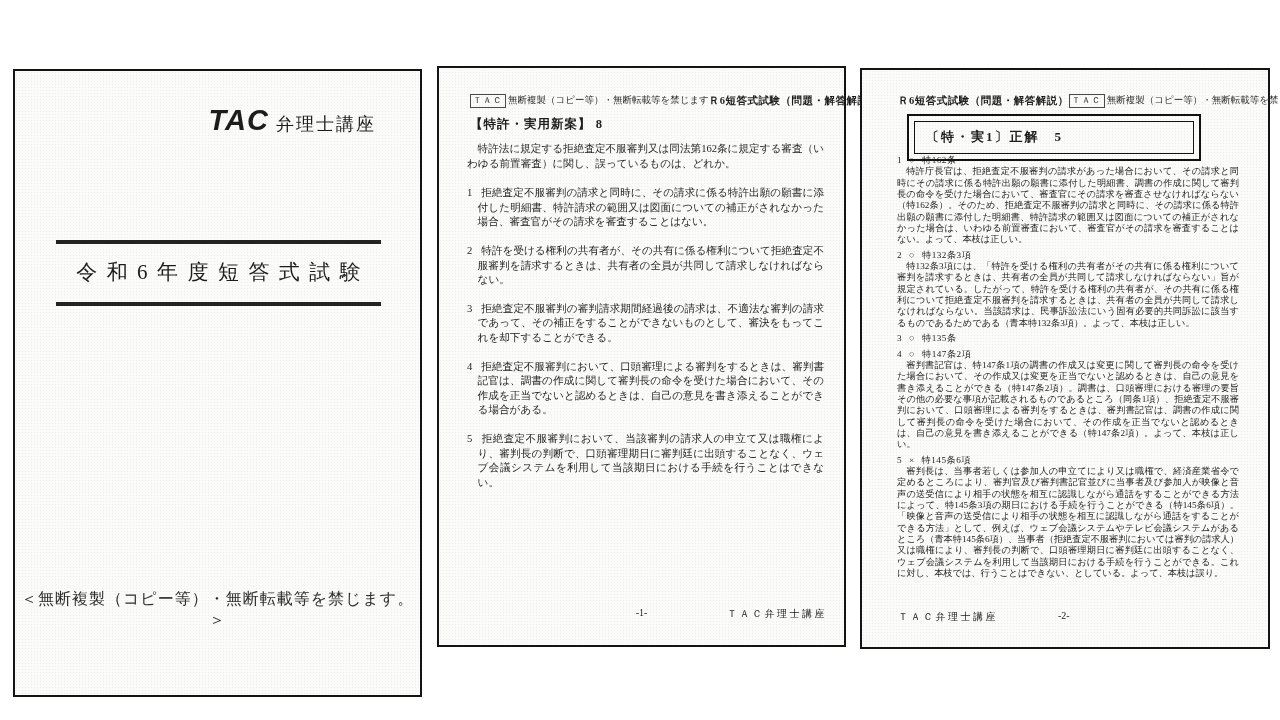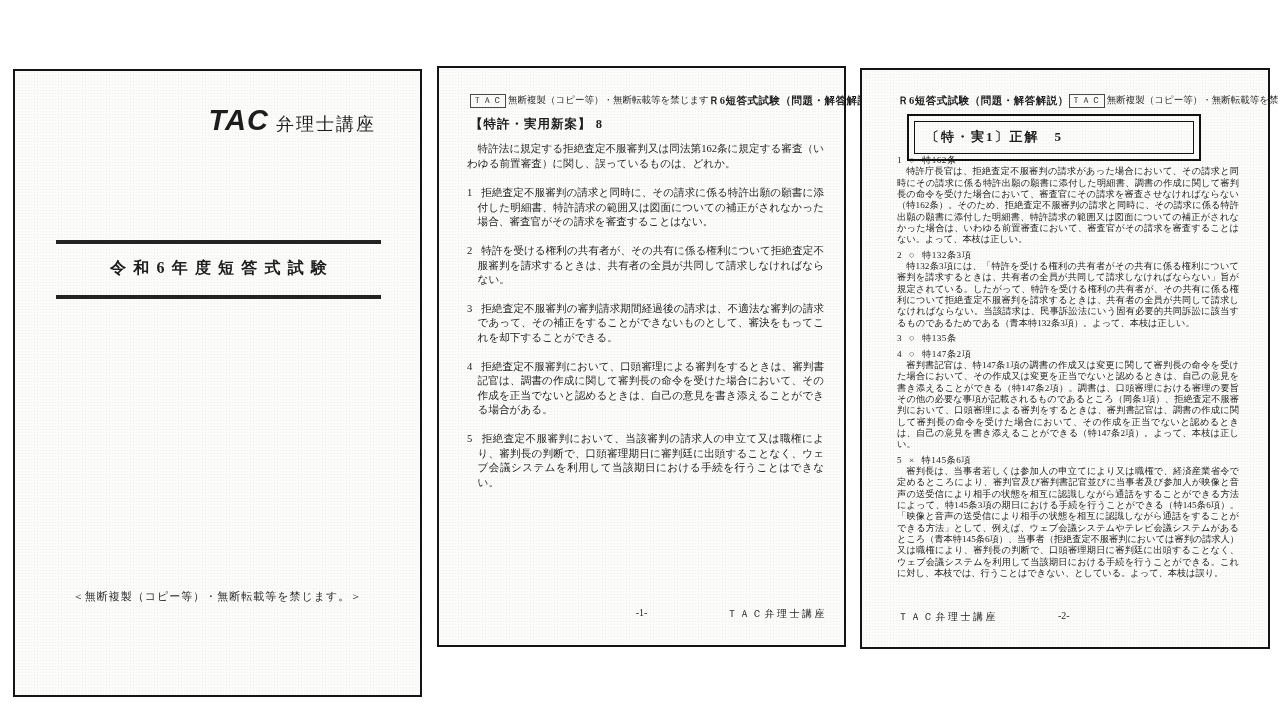--- a/index.html
+++ b/index.html
@@ -18,25 +18,25 @@
   #page3 { left:860px; top:68px; width:410px; height:581px; }
 
   
   .p1-logo { position:absolute; top:33px; right:44px; white-space:nowrap; }
   .p1-logo .tac { font-family:"Liberation Sans","DejaVu Sans",sans-serif; font-style:italic;
                   font-weight:bold; font-size:29px; letter-spacing:1px; }
   .p1-logo .suffix { font-size:18px; margin-left:7px; letter-spacing:2px; font-weight:500; }
   .p1-titleblock { position:absolute; top:169px; left:41px; width:325px;
                    border-top:4px solid #232323; border-bottom:4px solid #232323;
                    padding:14px 0 16px; text-align:center; }
-  .p1-title-line { font-size:16px; font-weight:bold; }
+  .p1-title-line { font-size:21px; font-weight:normal; }
   .p1-title-line.l1 { letter-spacing:0.45em; padding-left:0.45em; }
   .p1-title-line.l2 { letter-spacing:0.62em; padding-left:0.62em; margin-top:13px; }
   .p1-footer { position:absolute; top:518px; left:0; width:100%; text-align:center;
-               font-size:11px; letter-spacing:1px; color:#2c2c2c; }
+               font-size:16px; letter-spacing:1px; color:#2c2c2c; }
 
   
   .hdr { position:absolute; display:flex; justify-content:space-between; align-items:flex-start; }
   .notice-group { white-space:nowrap; font-size:9.5px; color:#2b2b2b; }
   .tac-box { display:inline-block; border:1px solid #4a4a4a; padding:0 2px; font-size:8.5px;
              letter-spacing:1.5px; margin-right:2px; vertical-align:baseline; }
   .hdr-title { font-weight:bold; font-size:10.5px; letter-spacing:0.5px; white-space:nowrap; }
 
   
   .p2-hdr { top:26px; left:31px; right:16px; }

